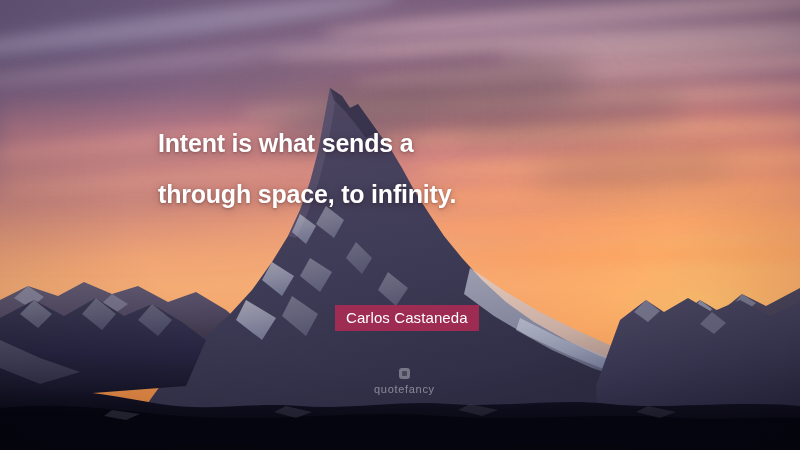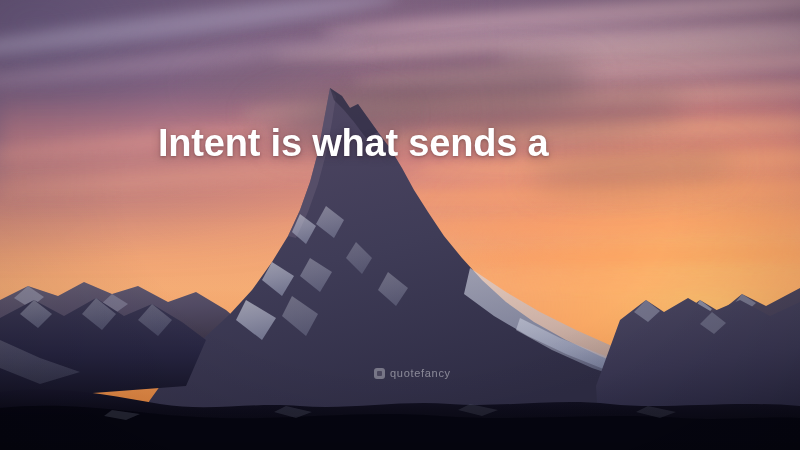--- a/index.html
+++ b/index.html
@@ -143,21 +143,21 @@
   .quote {
     position: absolute;
     left: 158px;
     top: 118px;
     width: 520px;
   }
   .quote-line {
     display: block;
     color: #ffffff;
     font-family: "Liberation Sans", sans-serif;
-    font-size: 38px;
+    font-size: 25px;
     font-weight: bold;
     line-height: 51px;
     letter-spacing: -0.2px;
     white-space: nowrap;
     text-shadow:
       0 1px 3px rgba(40,20,30,0.34),
       0 2px 10px rgba(40,20,30,0.22);
   }
 
   
@@ -179,20 +179,21 @@
 
   
   .watermark {
     position: absolute;
     left: 374px;
     top: 368px;
     display: flex;
     align-items: center;
     gap: 5px;
     opacity: 0.42;
+    flex-direction: column;
   }
   .wm-logo {
     width: 11px;
     height: 11px;
     border-radius: 3px;
     background: rgba(255,255,255,0.80);
     position: relative;
     flex: 0 0 auto;
   }
   .wm-logo::after {
@@ -365,21 +366,23 @@
       <path d="M286,406 L312,412 L296,418 L274,412 Z" fill="#9aa0b8" opacity="0.16"></path>
       <path d="M470,404 L498,410 L482,416 L458,410 Z" fill="#9aa0b8" opacity="0.14"></path>
       <path d="M648,406 L676,412 L660,418 L636,412 Z" fill="#9aa0b8" opacity="0.14"></path>
     </svg>
   </div>
 
   <div class="vignette"></div>
 
   <div class="quote">
     <span class="quote-line">Intent is what sends a</span>
-  </div>
-
+    <span class="quote-line">through space, to infinity.</span>
+  </div>
+
+  <div class="author">Carlos Castaneda</div>
 
   <div class="watermark">
     <span class="wm-logo"></span>
     <span class="wm-text">quotefancy</span>
   </div>
 
 </div>
 
 </body></html>

